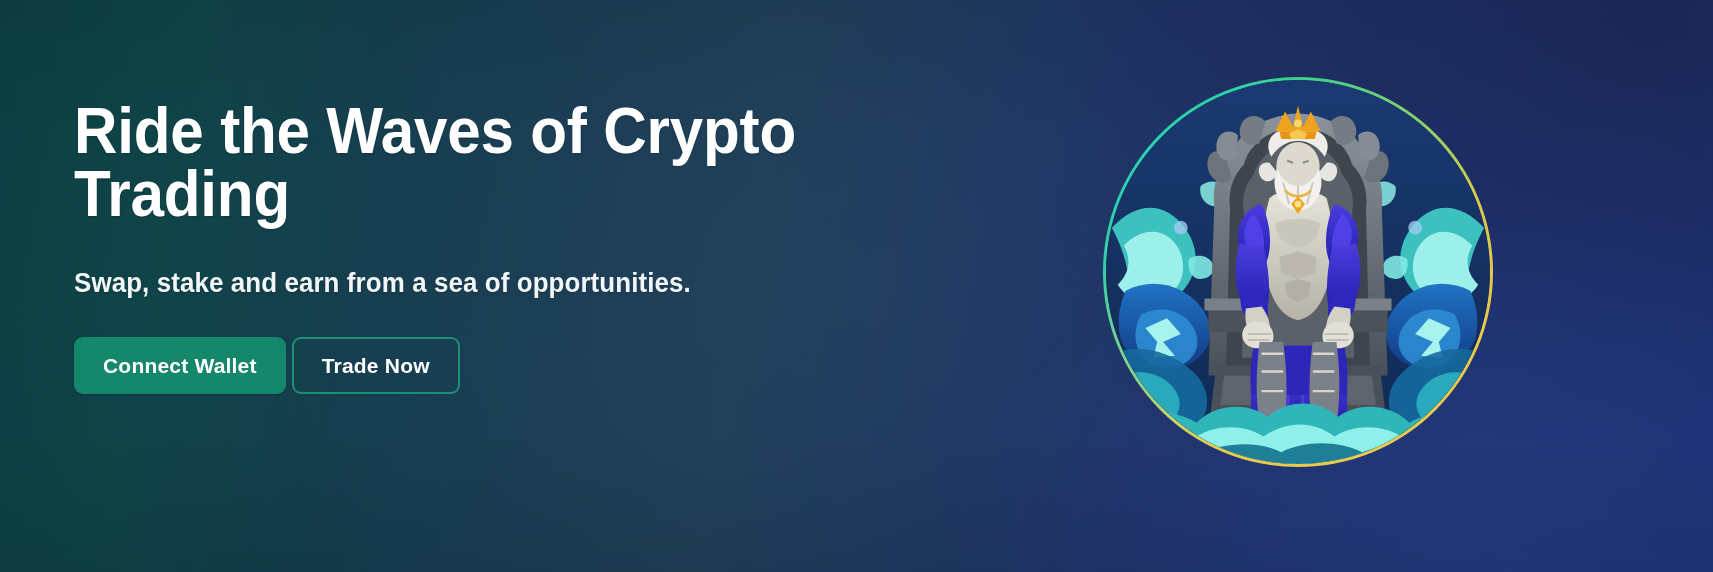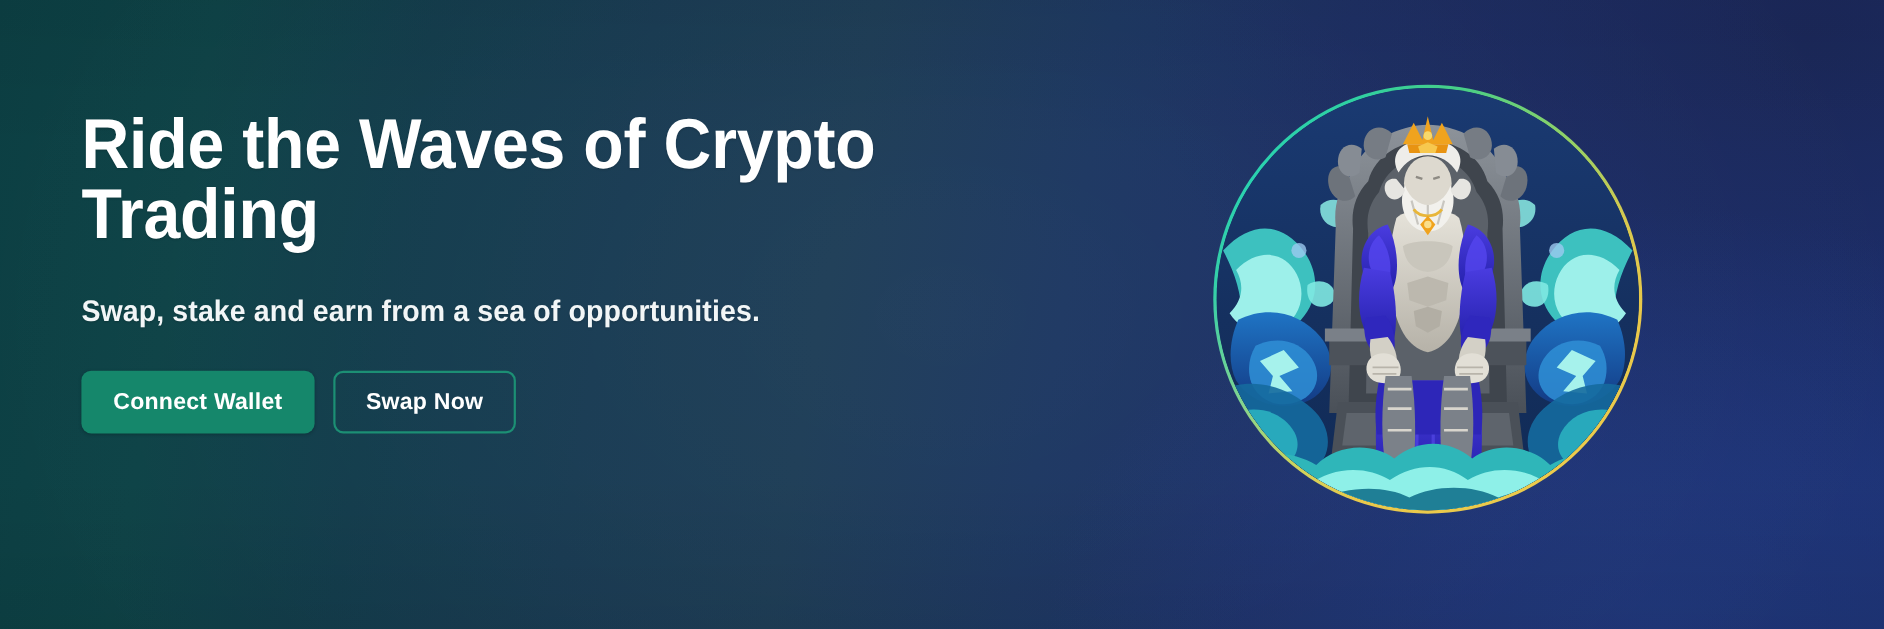--- a/index.html
+++ b/index.html
@@ -80,21 +80,21 @@
     transform: scaleX(0.96);
     transform-origin: left center;
     text-shadow: 0 1px 2px rgba(0,0,0,0.18);
   }
 
   
   .btn-row {
     margin-top: 38px;
     display: flex;
     align-items: center;
-    gap: 17px;
+    gap: 6px;
   }
 
   .btn {
     font-family: "Liberation Sans Narrow", "Liberation Sans", sans-serif;
     font-size: 21px;
     font-weight: bold;
     letter-spacing: 0.2px;
     border-radius: 9px;
     cursor: pointer;
     display: inline-flex;
@@ -167,21 +167,21 @@
 
   <div class="copy">
 
     <h1 class="headline">Ride the Waves of Crypto
 Trading</h1>
 
     <p class="subhead">Swap, stake and earn from a sea of opportunities.</p>
 
     <div class="btn-row">
       <button class="btn btn-primary">Connect Wallet</button>
-      <button class="btn btn-secondary">Swap Now</button>
+      <button class="btn btn-secondary">Trade Now</button>
     </div>
 
   </div>
 
   <div class="art-wrap">
     <div class="art-ring">
       <div class="art-inner">
 
         <svg class="art-svg" viewBox="0 0 390 390" xmlns="http://www.w3.org/2000/svg">
           <defs>

